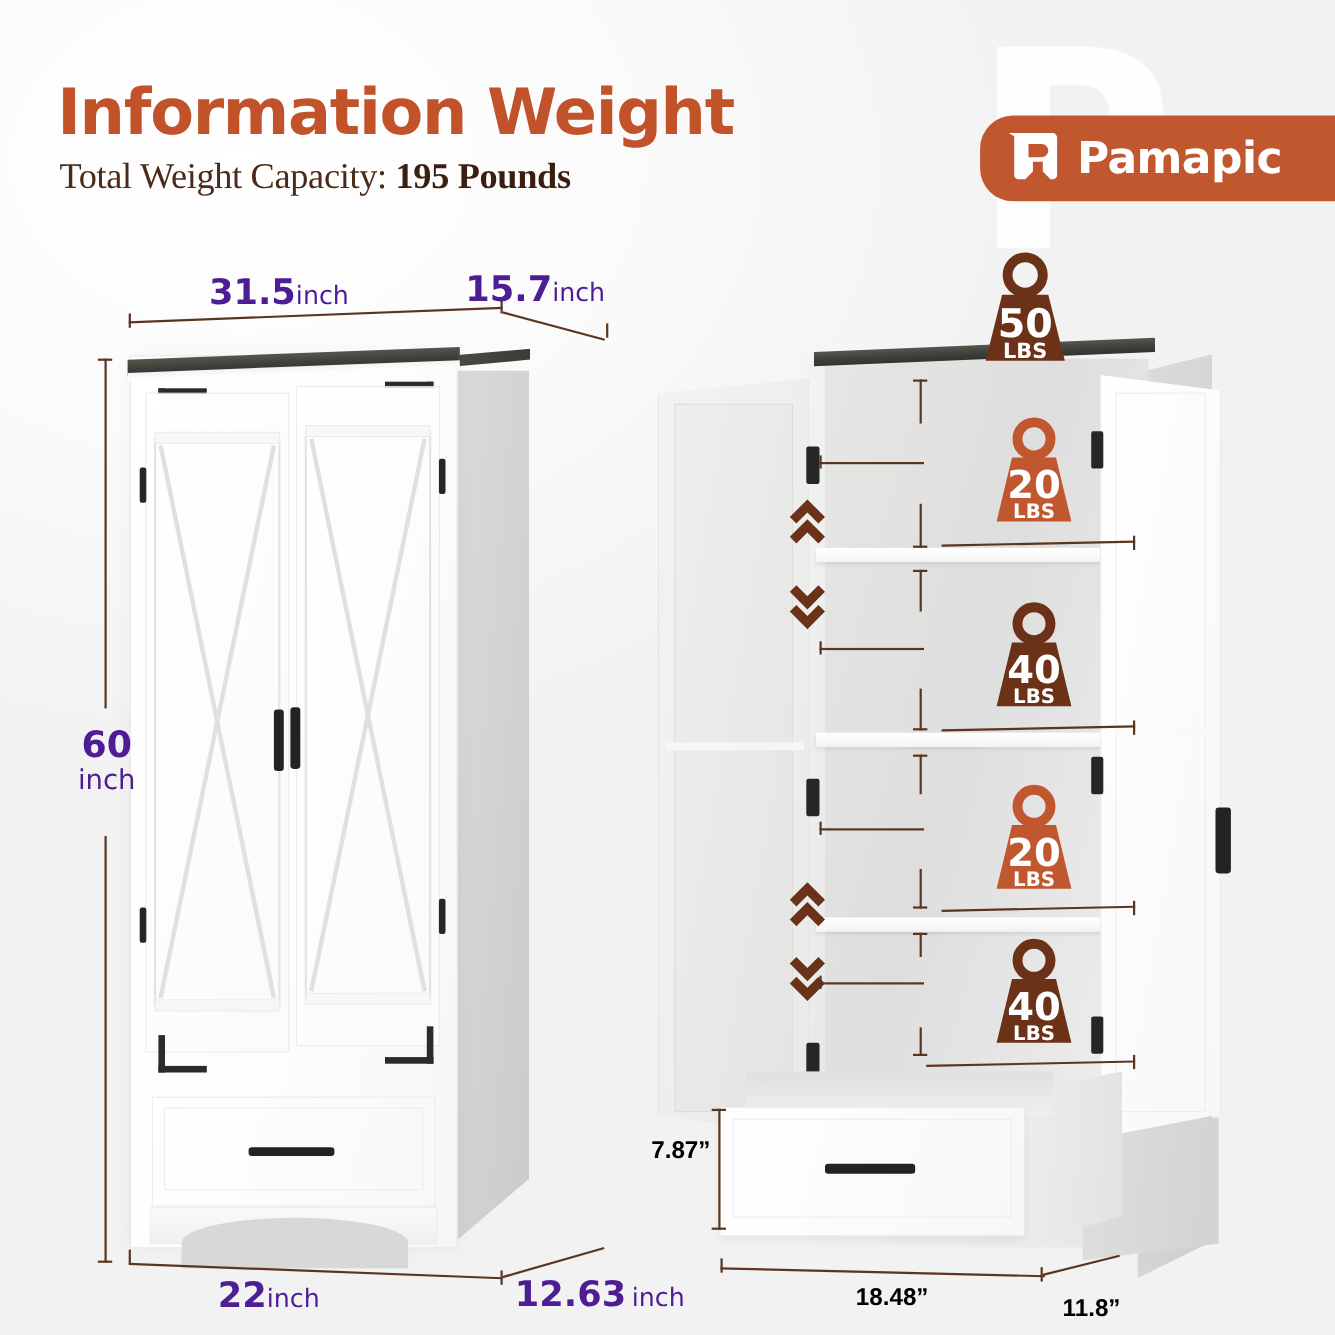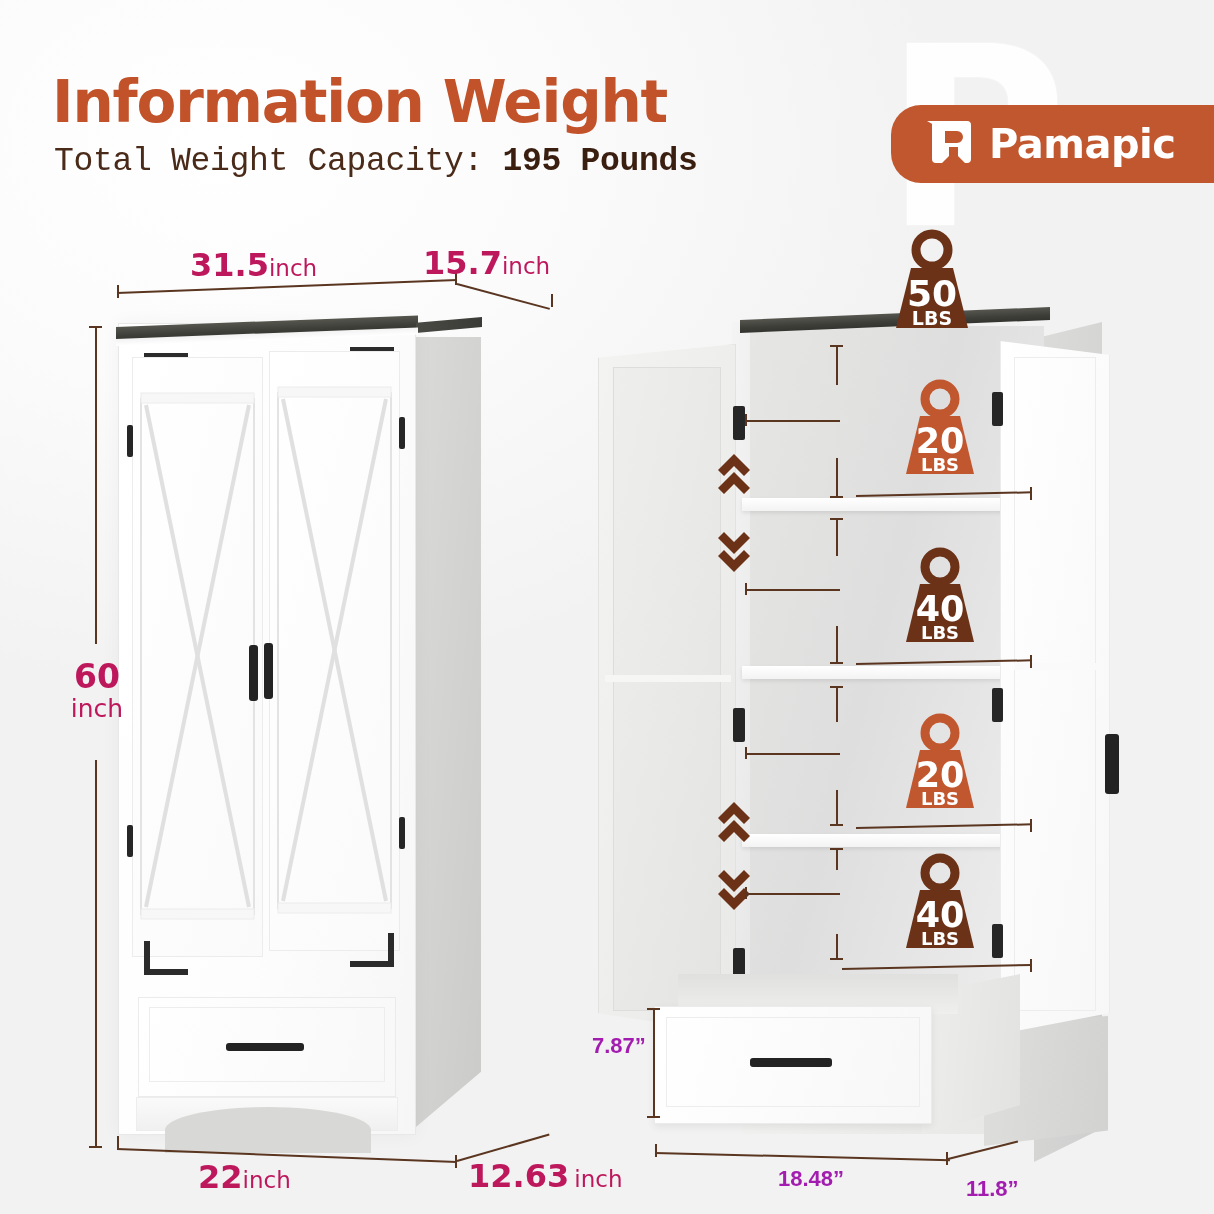--- a/index.html
+++ b/index.html
@@ -26,42 +26,42 @@
 
   
   .title{
     left:52px; top:68px; z-index:6;
     font-size:58px; font-weight:bold; color:#c1522a;
     letter-spacing:-1.2px; font-family:"DejaVu Sans", sans-serif;
   }
   .subtitle{
     left:54px; top:143px; z-index:6;
     font-size:33px; color:#4a2a18; letter-spacing:-.3px;
-    font-family:Liberation Mono, monospace;
+    font-family:Liberation Serif, serif;
   }
   .subtitle b{font-weight:bold;color:#3a1e10;}
 
   
   .logo-band{
     left:891px; top:105px; width:323px; height:78px;
     background:#c1572e; border-radius:30px 0 0 30px; z-index:7;
-    display:flex; align-items:center; padding-left:32px; box-sizing:border-box;
+    display:flex; align-items:center; padding-left:22px; box-sizing:border-box;
   }
   .logo-mark{width:52px;height:50px;flex:0 0 auto;margin-right:14px;}
   .logo-text{
     color:#fff; font-size:40px; font-weight:bold;
     font-family:"DejaVu Sans", sans-serif; letter-spacing:-.5px;
   }
 
   
-  .dim{color:#be185d; font-family:"DejaVu Sans", sans-serif; white-space:nowrap; z-index:8;}
+  .dim{color:#4c1d95; font-family:"DejaVu Sans", sans-serif; white-space:nowrap; z-index:8;}
   .dim .num{font-weight:bold;}
   .dim-lg .num{font-size:32px;}
   .dim-lg .unit{font-size:23px;}
-  .dim-sm{font-size:22px;font-weight:bold;color:#a21caf;}
+  .dim-sm{font-size:22px;font-weight:bold;color:#000000;}
   .vert{writing-mode:vertical-rl;}
 
   
   .ln{position:absolute;background:#5a3520;z-index:7;}
   .lnh{height:2px;}
   .lnv{width:2px;}
   .tick{position:absolute;background:#5a3520;width:2px;height:13px;z-index:7;}
   .tickh{position:absolute;background:#5a3520;height:2px;width:13px;z-index:7;}
 
   

